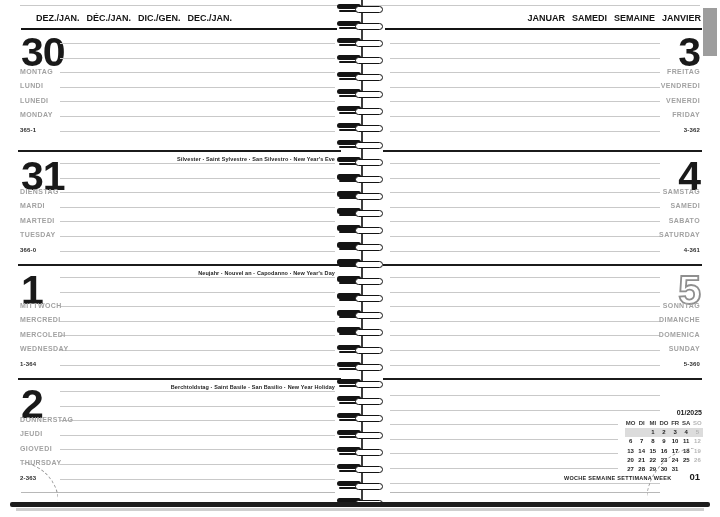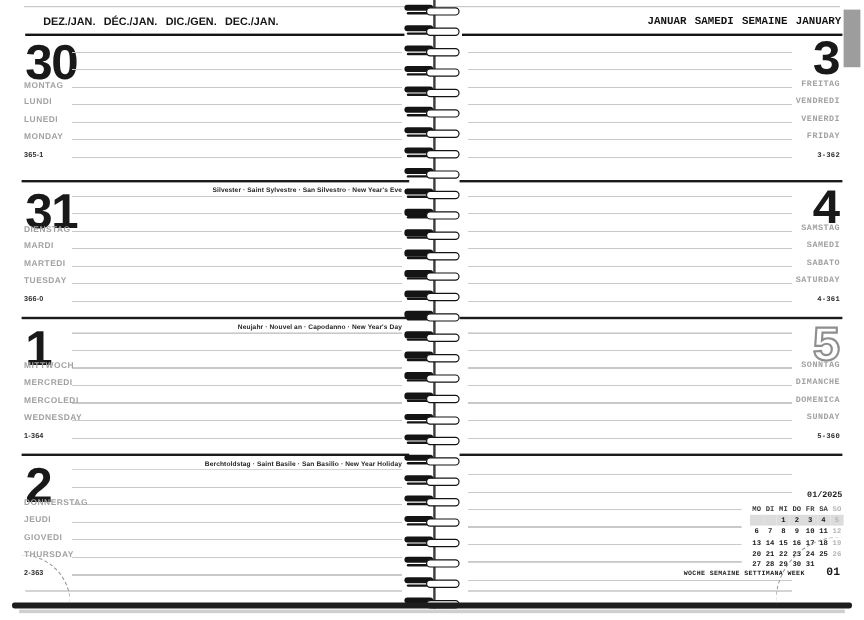--- a/index.html
+++ b/index.html
@@ -2,21 +2,21 @@
 <html><head>
 <meta charset="utf-8">
 <style>
   html,body{margin:0;padding:0;background:#fff;}
   .sheet{position:relative;width:720px;height:517px;background:#fff;overflow:hidden;
          font-family:"Liberation Sans",sans-serif;color:#1a1a1a;}
 
   
   .page{position:absolute;top:7px;height:495px;background:#fff;}
   .pl{left:18px;width:323px;}
-  .pr{left:383px;width:319px;font-family:Liberation Mono, monospace;}
+  .pr{left:383px;width:319px;}
 
   .top-edge{position:absolute;top:5px;left:20px;right:20px;height:1px;background:#c9c9c9;}
 
   
   .hdr{position:absolute;top:6px;display:flex;gap:7px;font-size:9px;font-weight:bold;
        letter-spacing:0;color:#141414;white-space:nowrap;padding-left:15px;}
   .pl .hdr{left:3px;}
   .pr .hdr{right:1px;}
   .hdr-rule{position:absolute;top:21px;height:2.4px;background:#141414;}
   .pl .hdr-rule{left:3px;right:4px;}
@@ -167,21 +167,21 @@
     </section>
 
     <div class="endline"></div>
   </div>
 
   <div class="page pr">
     <div class="hdr">
       <span>JANUAR</span>
       <span>SAMEDI</span>
       <span>SEMAINE</span>
-      <span>JANUARY</span>
+      <span>JANVIER</span>
     </div>
     <div class="hdr-rule"></div>
 
     <section class="block b1">
       <div class="bignum">3</div>
       <div class="ruled"></div>
       <div class="labels">
         <div class="lab">FREITAG</div>
         <div class="lab">VENDREDI</div>
         <div class="lab">VENERDI</div>

